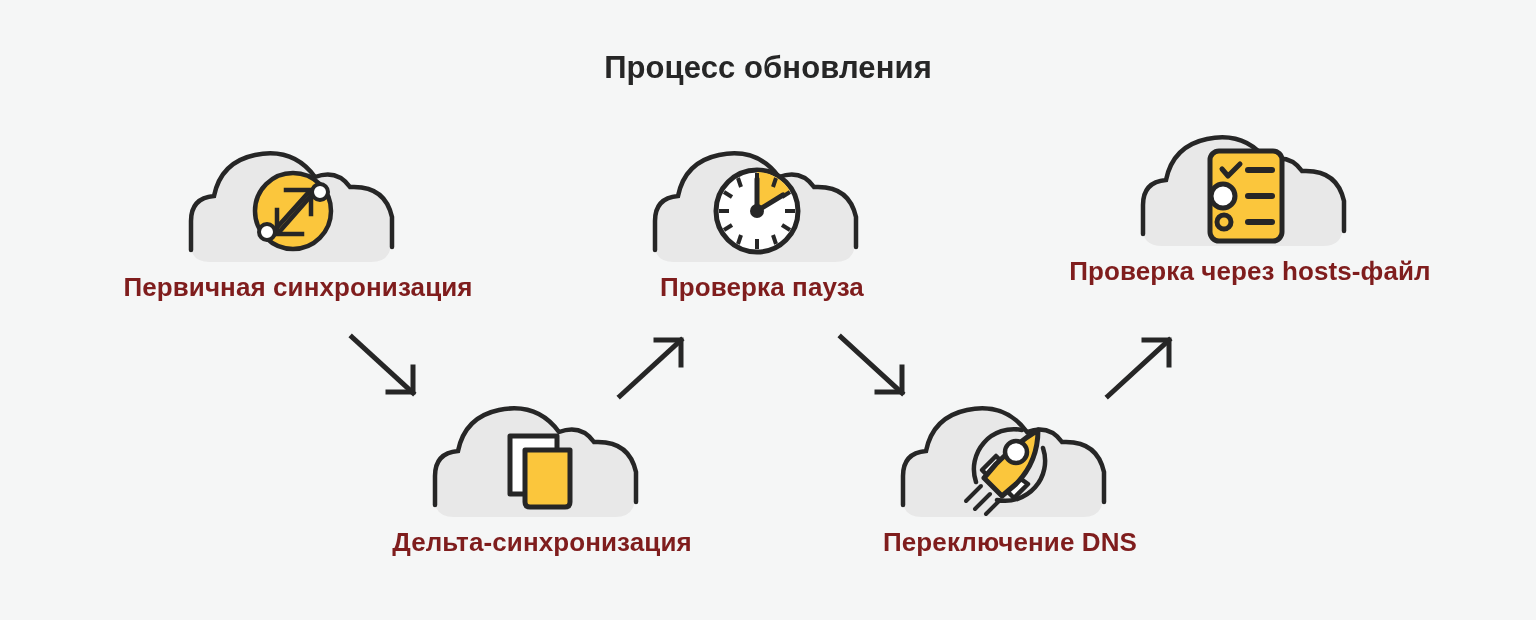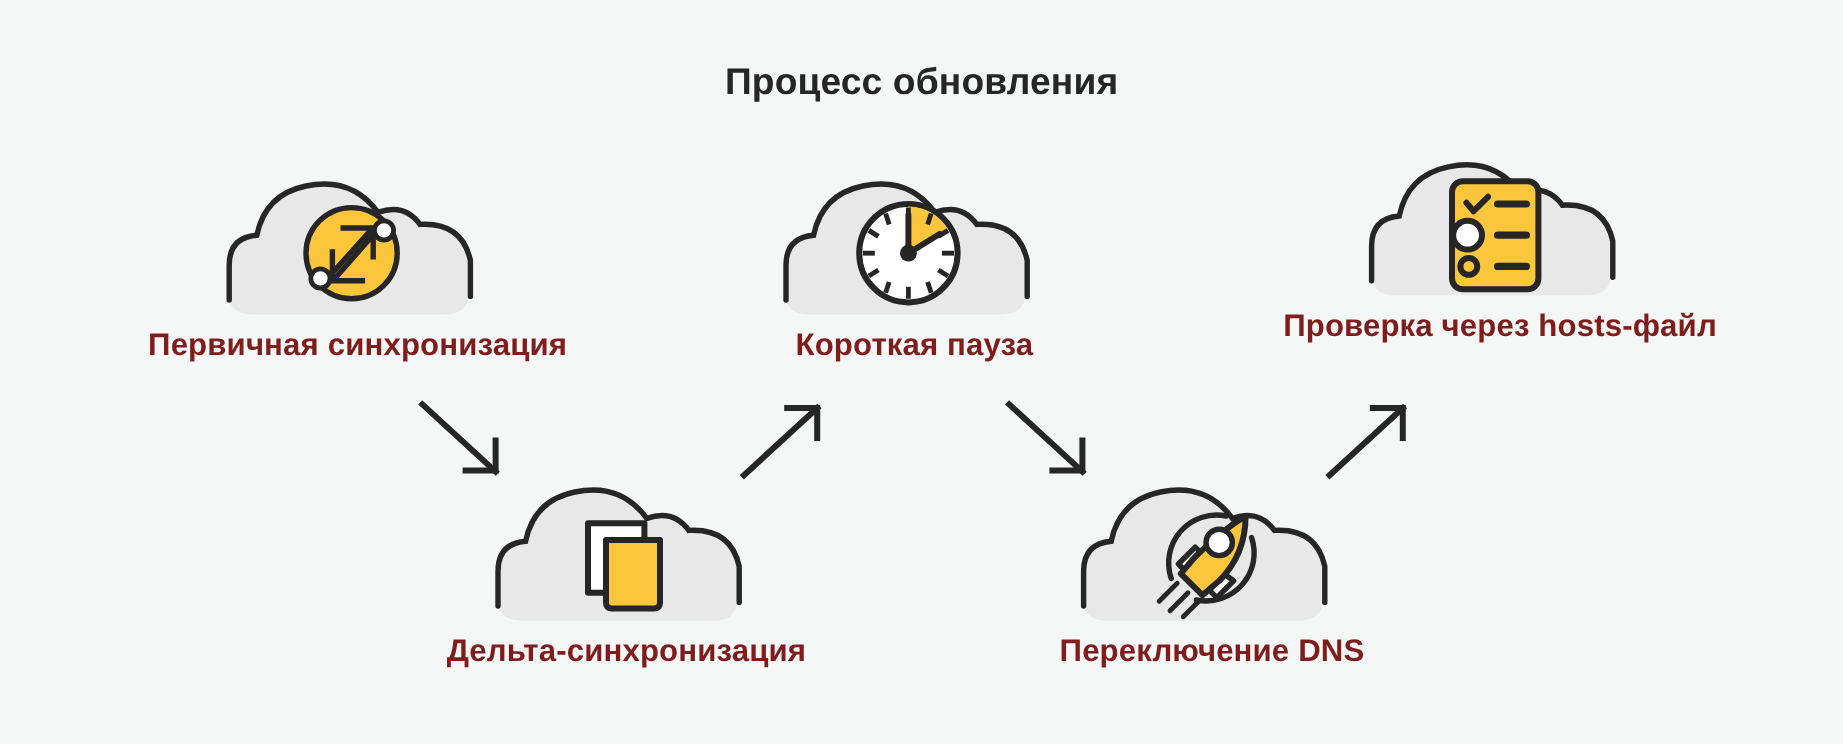--- a/index.html
+++ b/index.html
@@ -140,21 +140,21 @@
         <line x1="112" y1="57" x2="120" y2="62"></line>
         <line x1="126" y1="43" x2="129" y2="52"></line>
       </g>
 
       <g stroke="#262626" stroke-width="5" stroke-linecap="round">
         <line x1="145" y1="76" x2="145" y2="44"></line>
         <line x1="145" y1="76" x2="171" y2="60"></line>
       </g>
       <circle cx="145" cy="76" r="7" fill="#262626"></circle>
     </svg>
-    <div class="node-label">Короткая пауза</div>
+    <div class="node-label">Проверка пауза</div>
   </div>
 
   <div class="node" style="left:1100px; top:119px;">
     <svg class="node-icon" viewBox="0 0 300 135">
       <path d="M62 127 Q42 127 42 107 L42 86 Q42 63 65 61 Q72 27 106 20 Q144 12 166 42 Q188 34 201 52 Q236 50 243 82 L243 107 Q243 127 223 127 Z" fill="#e8e8e8"></path>
       <path d="M43 115 L43 86 Q43 63 66 61 Q73 27 107 20 Q145 12 167 42 Q189 34 202 52 Q237 50 244 82 L244 112" fill="none" stroke="#262626" stroke-width="4.5" stroke-linecap="round"></path>
 
       <rect x="110" y="32" width="72" height="90" rx="9" ry="9" fill="#fbc63c" stroke="#262626" stroke-width="5"></rect>
 
       <polyline points="122,50 128,57 140,45" fill="none" stroke="#262626" stroke-width="5" stroke-linecap="round" stroke-linejoin="round"></polyline>
@@ -162,21 +162,21 @@
 
       <circle cx="123" cy="77" r="12" fill="#ffffff" stroke="#262626" stroke-width="5"></circle>
       <line x1="148" y1="77" x2="172" y2="77" stroke="#262626" stroke-width="6" stroke-linecap="round"></line>
 
       <circle cx="124" cy="103" r="7" fill="#fbc63c" stroke="#262626" stroke-width="5"></circle>
       <line x1="148" y1="103" x2="172" y2="103" stroke="#262626" stroke-width="6" stroke-linecap="round"></line>
     </svg>
     <div class="node-label wide">Проверка через hosts-файл</div>
   </div>
 
-  <div class="node" style="left:372px; top:390px;">
+  <div class="node" style="left:392px; top:390px;">
     <svg class="node-icon" viewBox="0 0 300 135">
       <path d="M62 127 Q42 127 42 107 L42 86 Q42 63 65 61 Q72 27 106 20 Q144 12 166 42 Q188 34 201 52 Q236 50 243 82 L243 107 Q243 127 223 127 Z" fill="#e8e8e8"></path>
       <path d="M43 115 L43 86 Q43 63 66 61 Q73 27 107 20 Q145 12 167 42 Q189 34 202 52 Q237 50 244 82 L244 112" fill="none" stroke="#262626" stroke-width="4.5" stroke-linecap="round"></path>
 
       <path d="M118 46 L146 46 L165 46 L165 104 L118 104 Z" fill="#ffffff" stroke="#262626" stroke-width="5" stroke-linejoin="round"></path>
 
       <path d="M133 60 L160 60 L178 60 L178 112 Q178 117 173 117 L138 117 Q133 117 133 112 Z" fill="#fbc63c" stroke="#262626" stroke-width="5" stroke-linejoin="round"></path>
     </svg>
     <div class="node-label wide">Дельта-синхронизация</div>
   </div>

